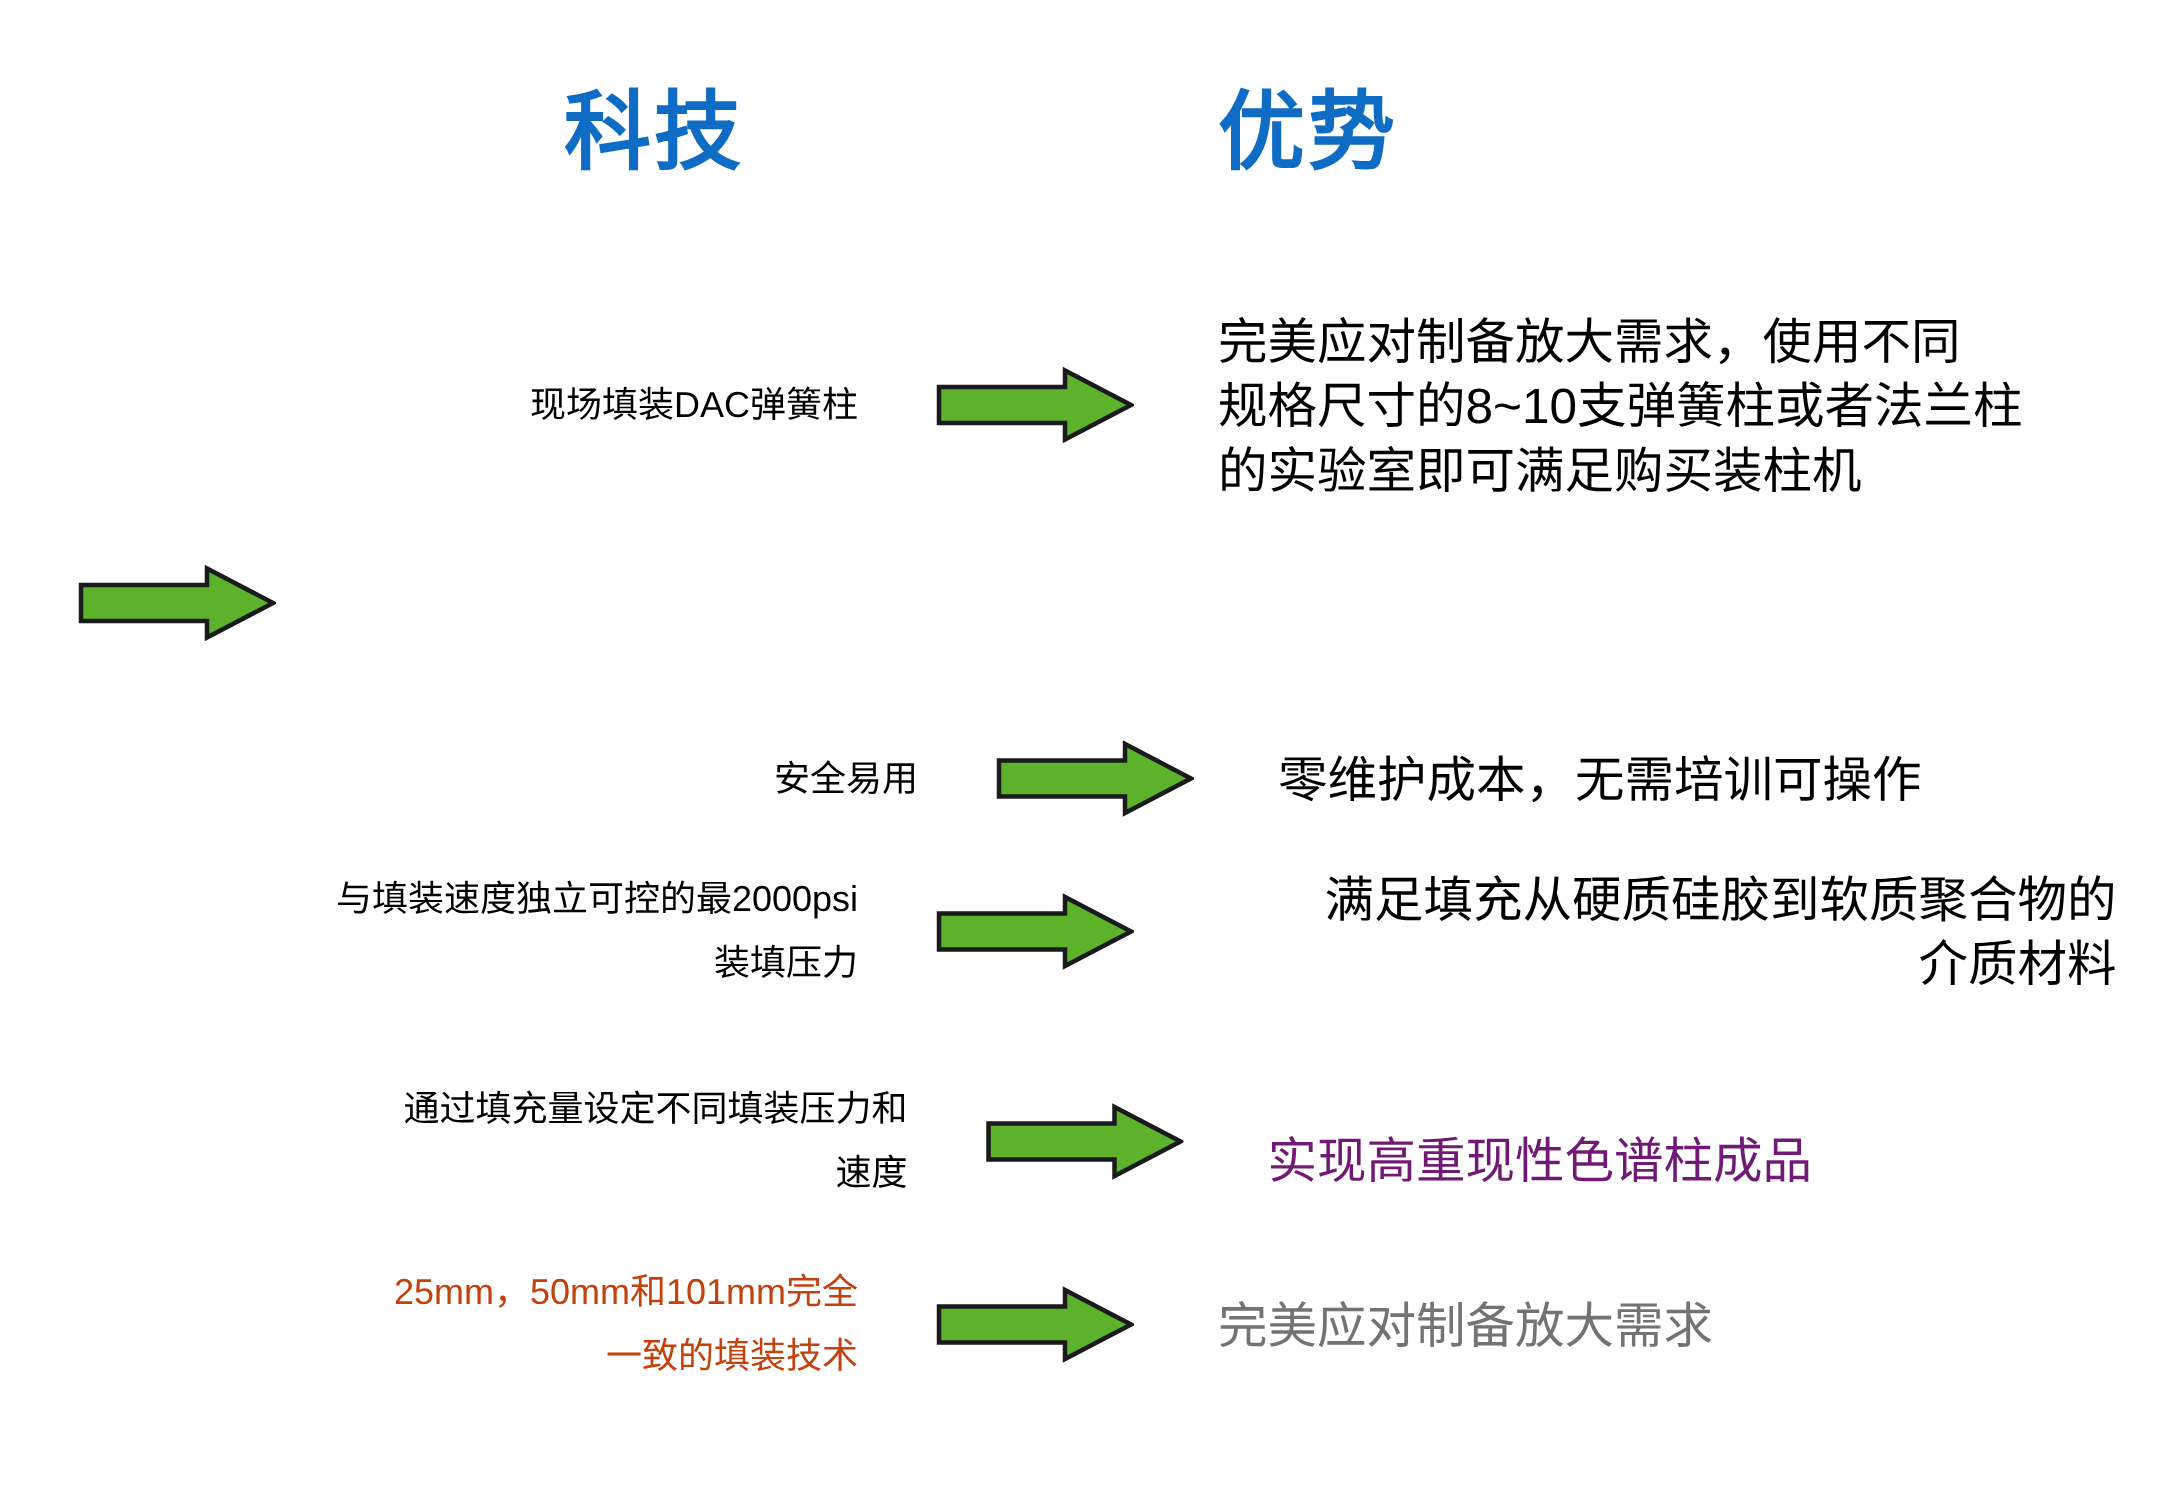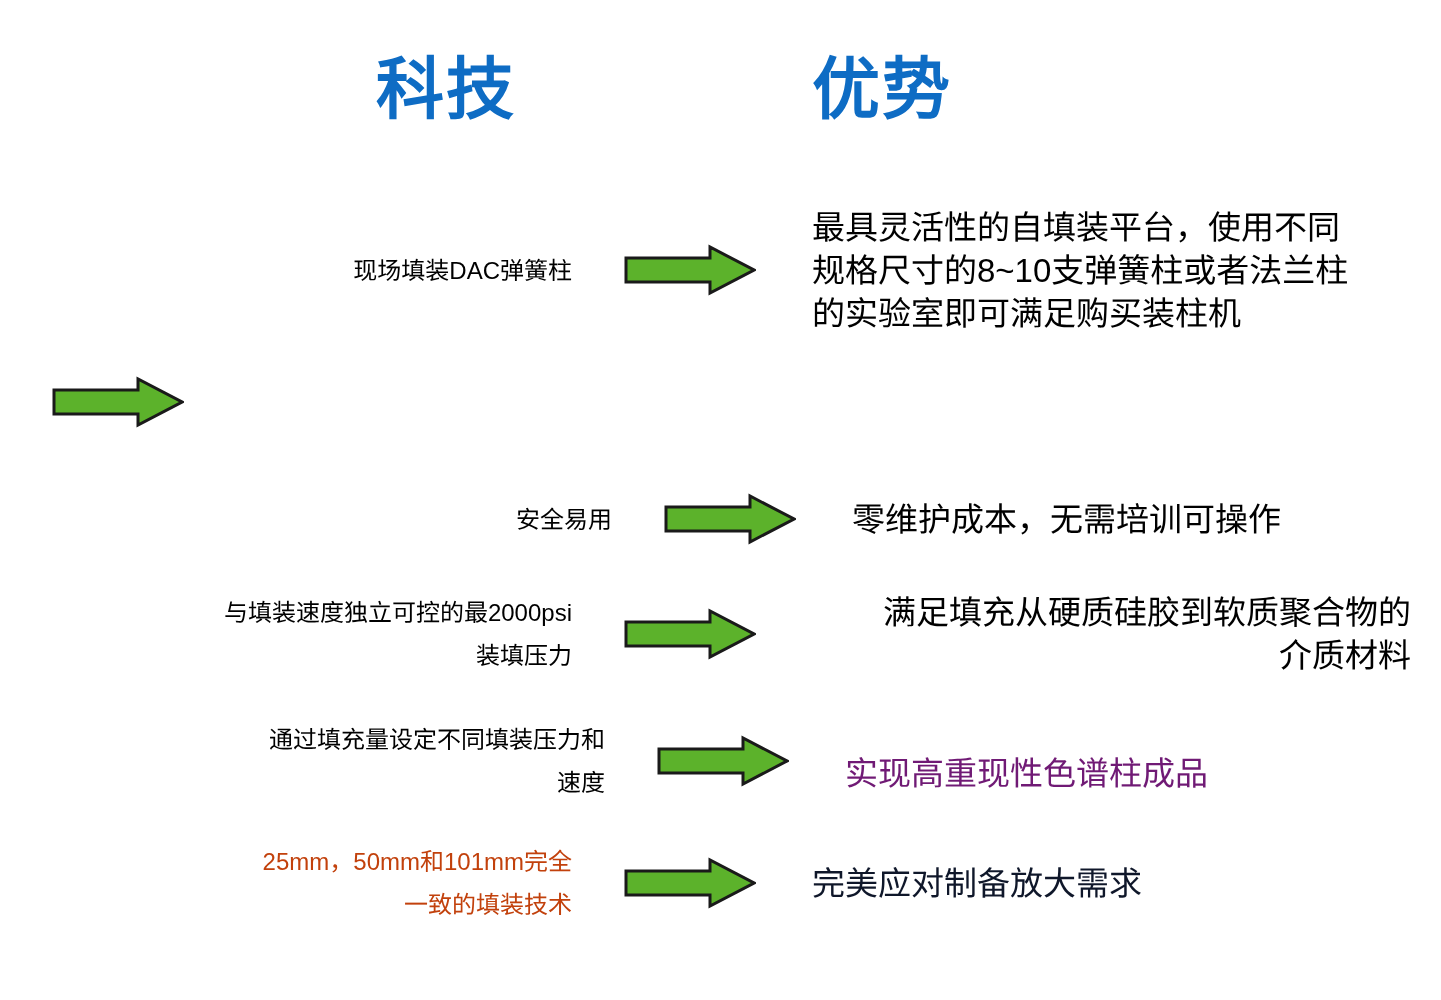--- a/index.html
+++ b/index.html
@@ -23,21 +23,21 @@
   
   .heading-row {
     position: absolute;
     top: 38px;
     left: 0;
     width: 1441px;
     height: 110px;
   }
   .heading {
     position: absolute;
-    font-size: 68px;
+    font-size: 58px;
     font-weight: bold;
     line-height: 102px;
     letter-spacing: 2px;
     white-space: nowrap;
   }
   .heading-tech {
     left: 376px;
     top: 0;
   }
   .heading-adv {
@@ -94,21 +94,21 @@
   .arrow-svg {
     display: block;
     width: 132px;
     height: 52px;
   }
 
   
   .row-0 { top: 0px;   height: 148px; }
   .row-1 { top: 148px; height: 116px; }
   .row-2 { top: 264px; height: 118px; padding-left: 40px; }
-  .row-3 { top: 377px; height: 122px; }
+  .row-3 { top: 364px; height: 122px; }
   .row-4 { top: 504px; height: 122px; padding-left: 33px; }
   .row-5 { top: 626px; height: 122px; }
 </style>
 </head>
 <body>
 
 <div id="slide" style="background: rgb(255, 255, 255);">
 
   <div class="heading-row">
     <div class="heading heading-tech" style="color: rgb(14, 108, 196);">科技</div>
@@ -117,21 +117,21 @@
 
   <div class="rows">
 
     <div class="row row-0">
       <div class="col-left" style="color: rgb(0, 0, 0);">现场填装DAC弹簧柱</div>
       <div class="col-arrow">
         <svg class="arrow-svg" viewBox="0 0 132 52">
           <polygon points="2,14 86,14 86,3 130,26 86,49 86,38 2,38" fill="#5CB22B" stroke="#1A1A1A" stroke-width="3" stroke-linejoin="miter"></polygon>
         </svg>
       </div>
-      <div class="col-right" style="color: rgb(0, 0, 0);">最具灵活性的自填装平台，使用不同
+      <div class="col-right" style="color: rgb(0, 0, 0);">完美应对制备放大需求，使用不同
 规格尺寸的8~10支弹簧柱或者法兰柱
 的实验室即可满足购买装柱机</div>
     </div>
 
     <div class="row row-1">
       <div class="col-arrow">
         <svg class="arrow-svg" viewBox="0 0 132 52">
           <polygon points="2,14 86,14 86,3 130,26 86,49 86,38 2,38" fill="#5CB22B" stroke="#1A1A1A" stroke-width="3" stroke-linejoin="miter"></polygon>
         </svg>
       </div>
@@ -171,17 +171,17 @@
     </div>
 
     <div class="row row-5">
       <div class="col-left" style="color: #c2410c;">25mm，50mm和101mm完全
 一致的填装技术</div>
       <div class="col-arrow">
         <svg class="arrow-svg" viewBox="0 0 132 52">
           <polygon points="2,14 86,14 86,3 130,26 86,49 86,38 2,38" fill="#5CB22B" stroke="#1A1A1A" stroke-width="3" stroke-linejoin="miter"></polygon>
         </svg>
       </div>
-      <div class="col-right" style="color: #0f172a;">完美应对制备放大需求</div>
+      <div class="col-right" style="color: #737373;">完美应对制备放大需求</div>
     </div>
 
   </div>
 </div>
 
 </body></html>

